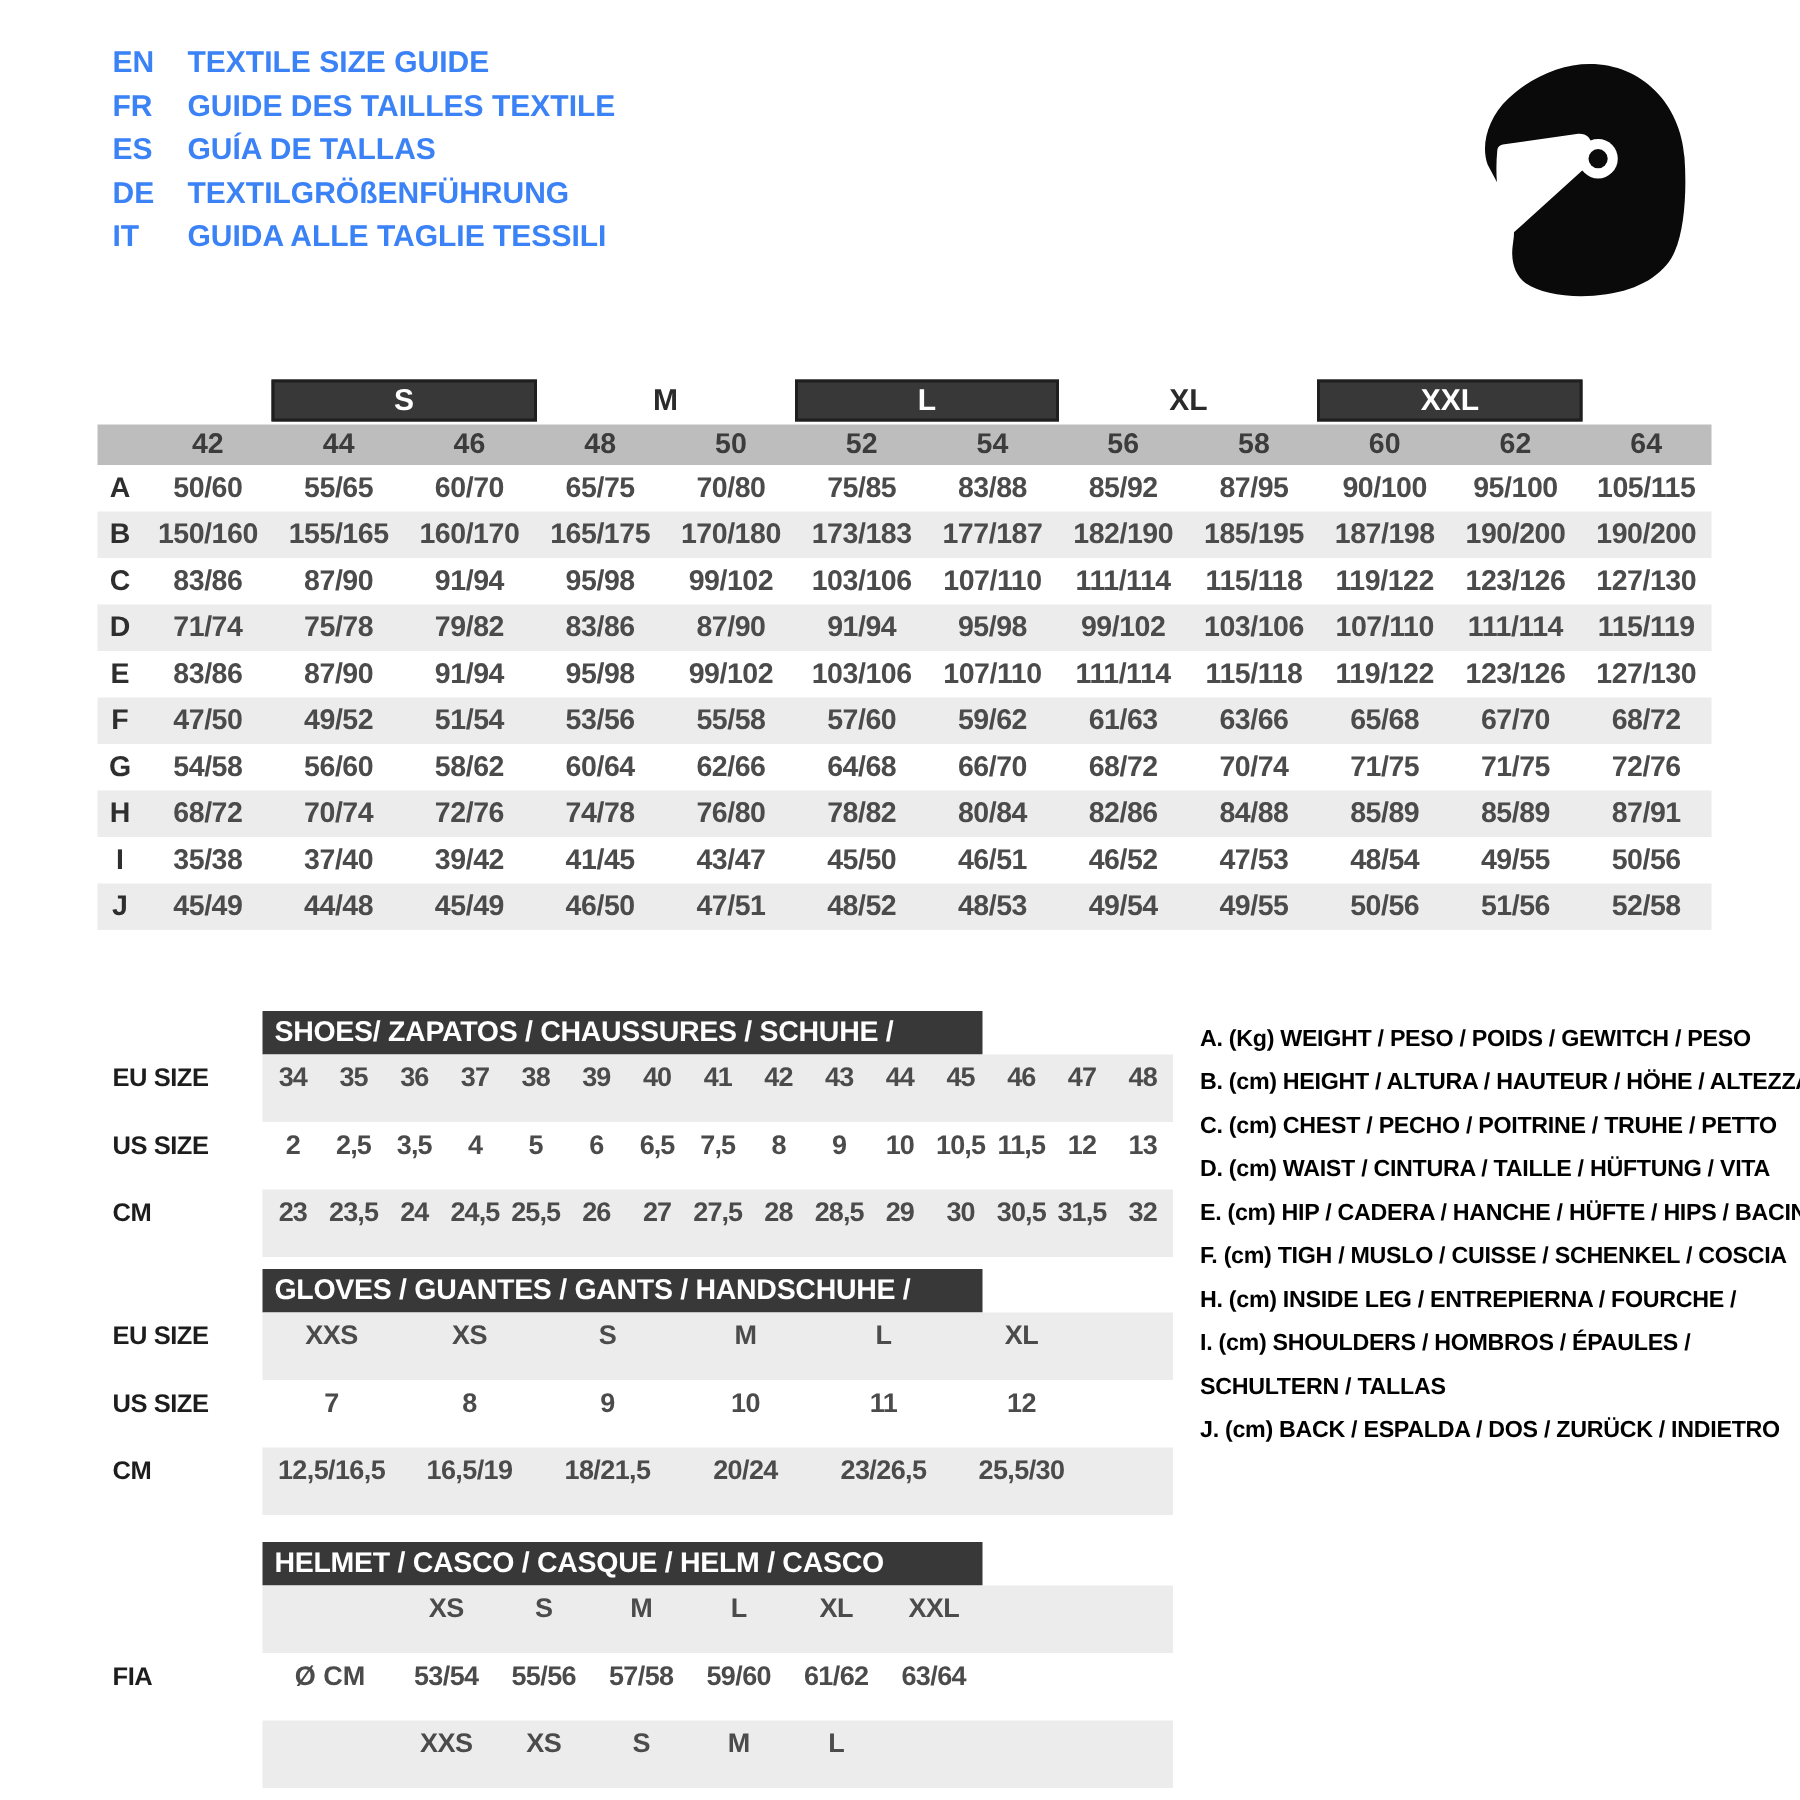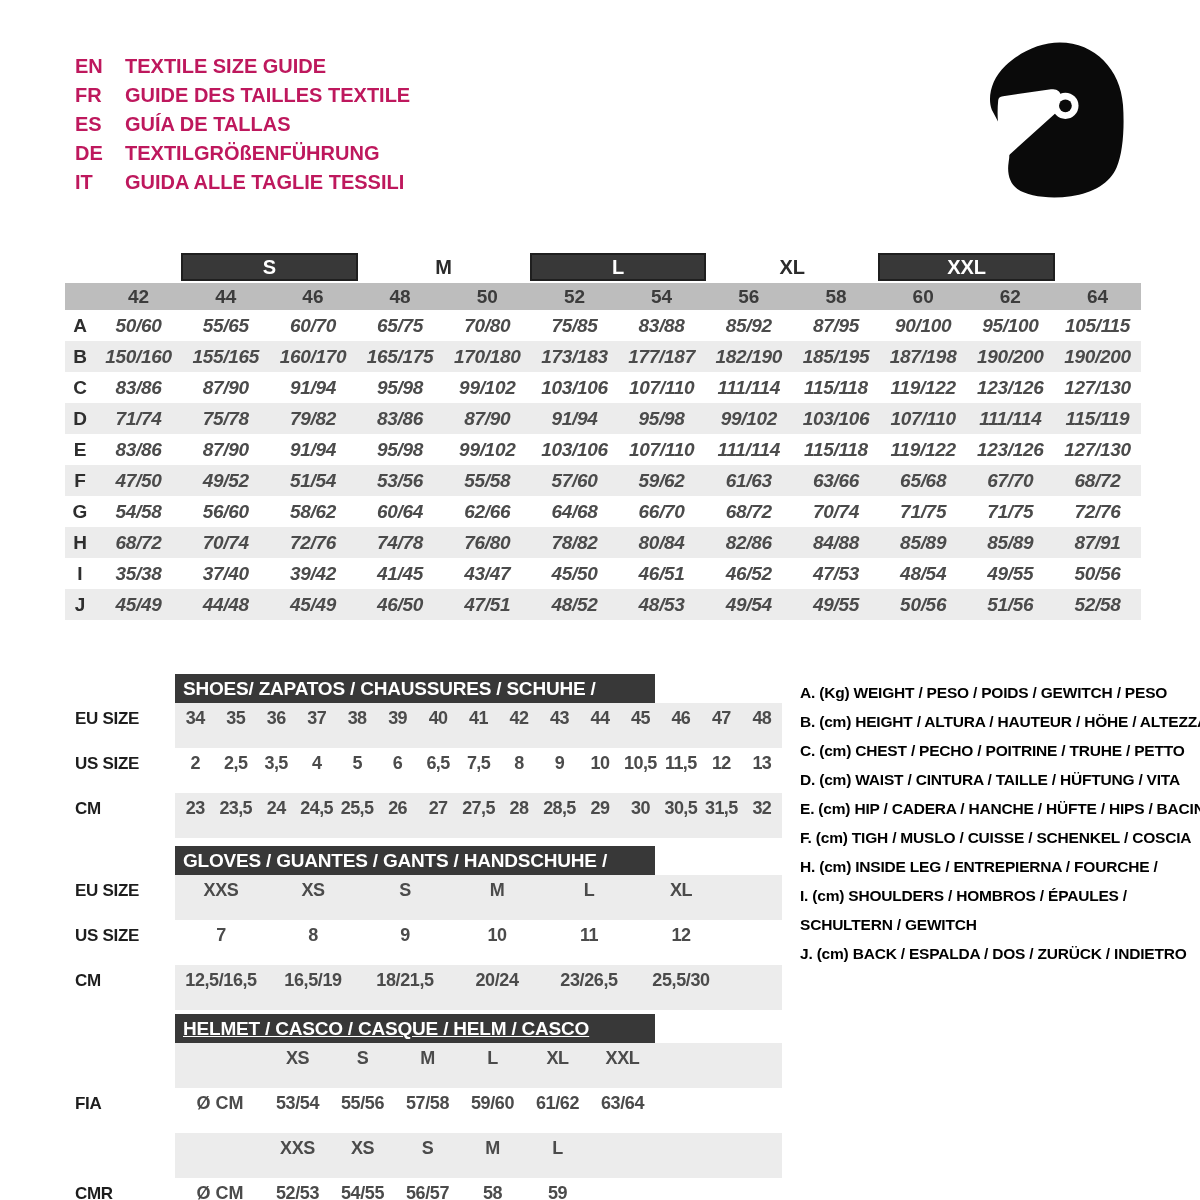--- a/index.html
+++ b/index.html
@@ -1,20 +1,20 @@
 <!DOCTYPE html>
 <html><head>
 <meta charset="utf-8">
 <style>
   html,body{margin:0;padding:0;background:#fff;}
   .page{position:relative;width:1200px;height:1200px;background:#ffffff;overflow:hidden;
         font-family:"Liberation Sans",sans-serif;color:#1a1a1a;}
 
   
-  .langs{position:absolute;left:75px;top:52px;font-size:20px;font-weight:700;line-height:29px;color:#be185d;}
+  .langs{position:absolute;left:75px;top:28px;font-size:20px;font-weight:700;line-height:29px;color:#3b82f6;}
   .lang{display:flex;}
   .lang .code{width:50px;flex:0 0 50px;}
 
   
   .logo{position:absolute;left:975px;top:35px;width:160px;height:172px;}
   .logo svg{width:100%;height:100%;}
 
   
   .main-table{position:absolute;left:65px;top:253px;width:1076px;font-weight:700;}
   .grp-row{display:flex;height:28px;}
@@ -22,37 +22,37 @@
   .grp-spacer{flex:1 1 0;}
   .grp{flex:2 2 0;display:flex;align-items:center;justify-content:center;font-size:20px;}
   .grp.boxed{background:#383838;color:#ffffff;border:2px solid #1f1f1f;}
   .grp.plain{color:#2b2b2b;}
   .num-row{display:flex;height:27px;background:#bdbdbd;margin-top:2px;font-size:19px;color:#3c3c3c;line-height:27px;}
   .num-corner{flex:0 0 30px;}
   .num-cell{flex:1 1 0;text-align:center;}
   .rows > div:nth-of-type(even){background:#ececec;}
   .t-row{display:flex;height:31px;line-height:31px;font-size:19px;color:#4b4b4b;}
   .rlabel{flex:0 0 30px;text-align:center;color:#2e2e2e;}
-  .vals{flex:1 1 0;display:flex;font-style:italic;}
+  .vals{flex:1 1 0;display:flex;}
   .vcell{flex:1 1 0;text-align:center;letter-spacing:-0.3px;}
 
   
   .lower{position:absolute;left:60px;top:674px;width:722px;font-weight:700;}
   .bar{margin-left:115px;width:480px;height:29px;background:#383838;color:#ffffff;
        font-size:19px;line-height:29px;padding-left:8px;box-sizing:border-box;letter-spacing:-0.2px;}
   .srow{display:flex;height:45px;line-height:31px;font-size:18px;color:#4b4b4b;}
   .side{flex:0 0 115px;font-size:17px;color:#1d1d1d;padding-left:15px;box-sizing:border-box;letter-spacing:-0.3px;}
   .band{width:607px;display:flex;}
   .band.gray{background:#ececec;}
   .scell{flex:1 1 0;text-align:center;letter-spacing:-0.6px;}
   .gcell{flex:0 0 92px;text-align:center;letter-spacing:-0.4px;}
   .hunit{flex:0 0 90px;text-align:center;}
   .hcell{flex:0 0 65px;text-align:center;letter-spacing:-0.4px;}
   .mt8{margin-top:8px;}
-  .mt18{margin-top:4px;text-decoration:underline;}
+  .mt18{margin-top:18px;}
 
   
   .legend{position:absolute;left:800px;top:678px;width:390px;font-weight:700;
           font-size:15.5px;line-height:29px;color:#000000;letter-spacing:-0.2px;}
   .legend .line{white-space:nowrap;}
 </style>
 </head>
 <body>
 
 <div class="page">
@@ -663,21 +663,21 @@
 
 
       <div class="legend-item">
 
       <div class="line">H. (cm) INSIDE LEG / ENTREPIERNA / FOURCHE /</div>
       </div>
 
       <div class="legend-item">
 
       <div class="line">I. (cm) SHOULDERS / HOMBROS / ÉPAULES /</div>
-        <div class="line">SCHULTERN / GEWITCH</div>
+        <div class="line">SCHULTERN / TALLAS</div>
       </div>
 
       <div class="legend-item">
 
       <div class="line">J. (cm) BACK / ESPALDA / DOS / ZURÜCK / INDIETRO</div>
       </div>
     </div>
 
 </div>
 

